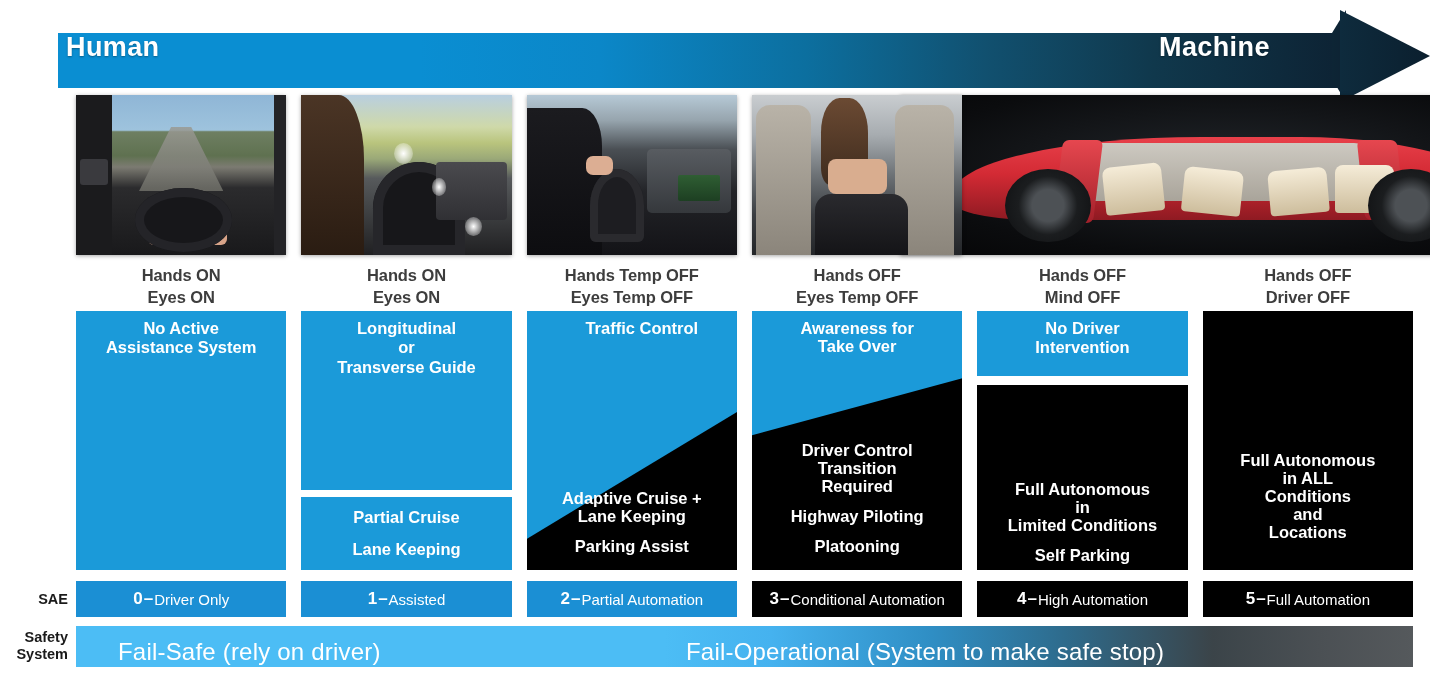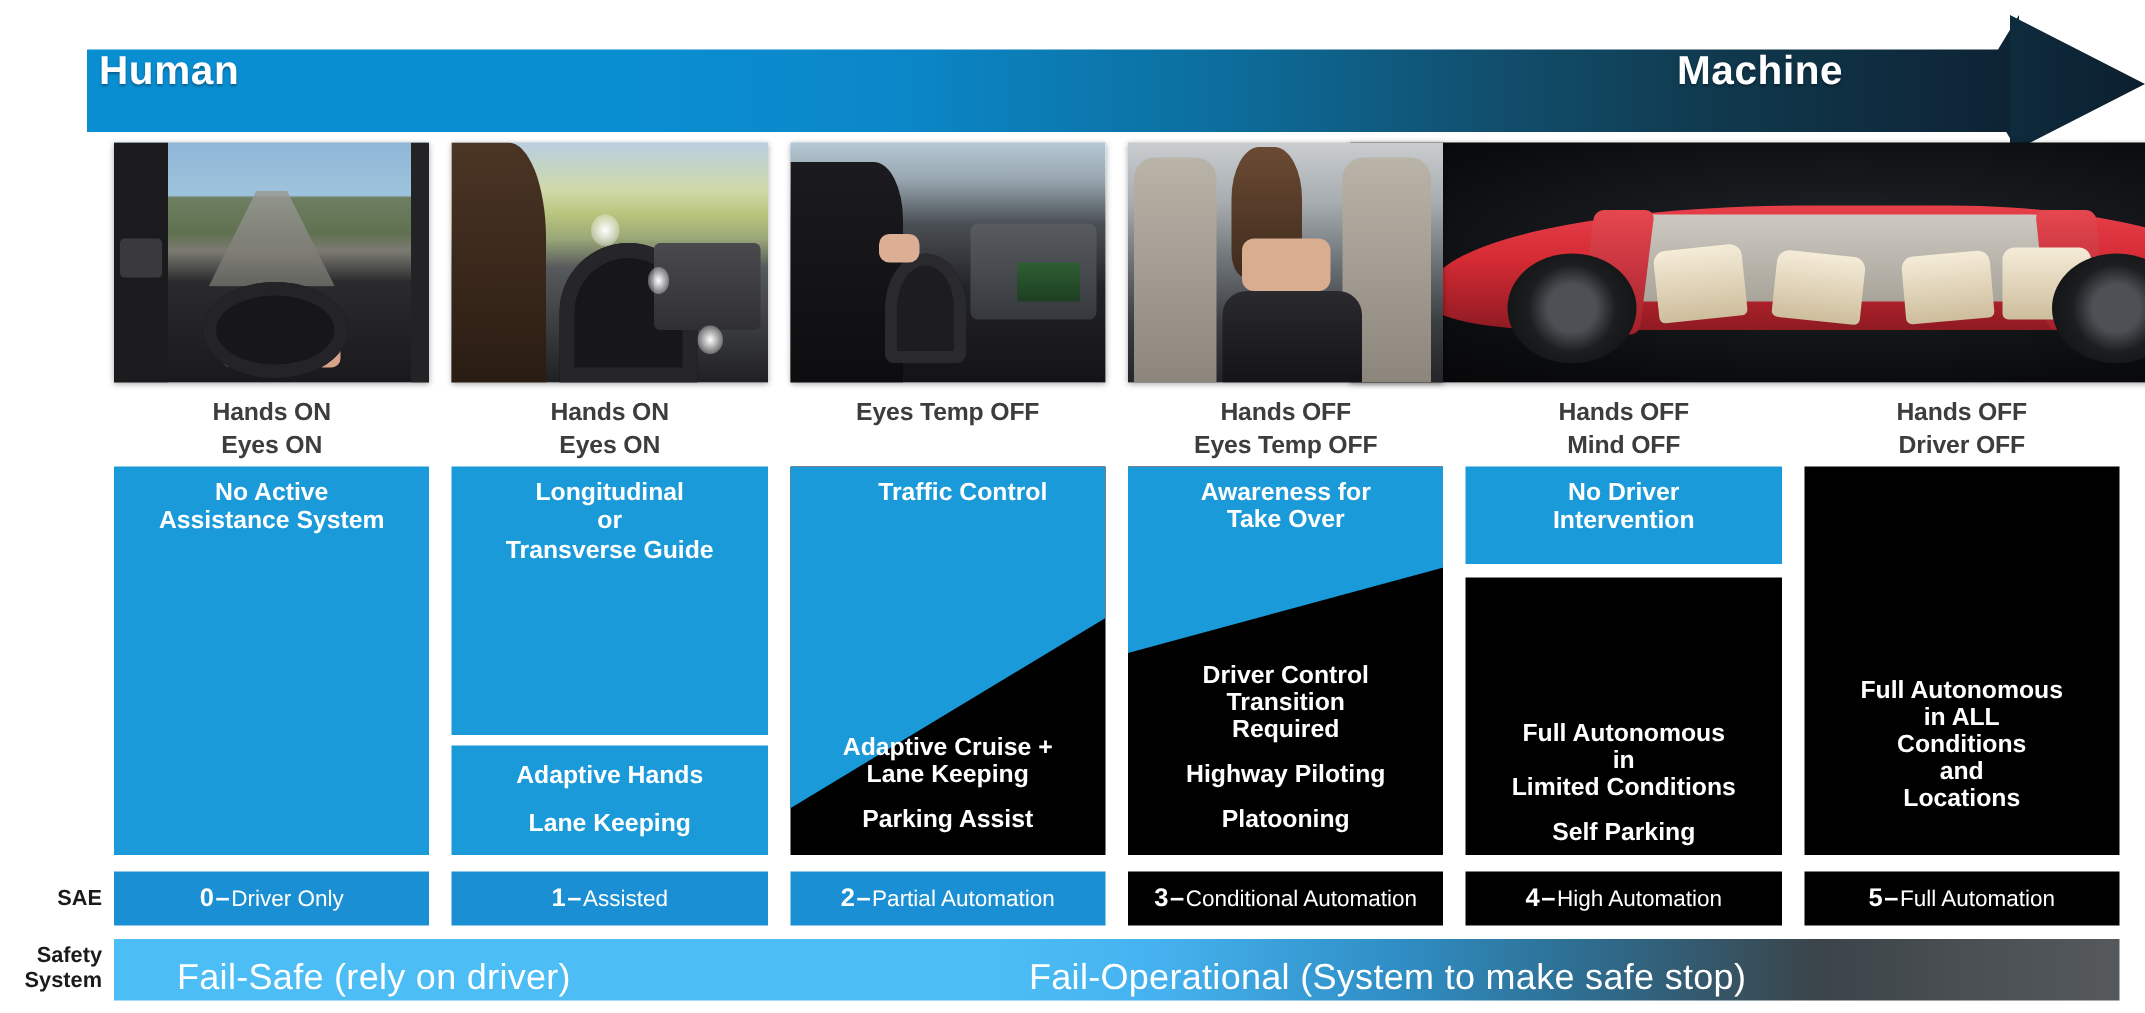--- a/index.html
+++ b/index.html
@@ -42,21 +42,21 @@
   .arrow-label {
     position: absolute;
     top: 32px;
     color: #ffffff;
     font-size: 27px;
     font-weight: bold;
     letter-spacing: 0.4px;
     text-shadow: 0 1px 2px rgba(0,0,0,0.35);
   }
   #label-human { left: 66px; }
-  #label-machine { left: 1118px; }
+  #label-machine { left: 1159px; }
 
   
   #columns {
     position: absolute;
     left: 76px; top: 95px;
     width: 1337px; height: 475px;
     display: grid;
     grid-template-columns: repeat(6, 1fr);
     column-gap: 15px;
   }
@@ -301,35 +301,36 @@
       <div>Hands ON</div>
       <div>Eyes ON</div>
     </div>
     <div class="content">
       <div class="box blue" style="top:0; height:179px;">
         <div class="box-title">Longitudinal</div>
         <div class="box-title" style="padding-top:0">or</div>
         <div class="box-title" style="padding-top:0">Transverse Guide</div>
       </div>
       <div class="box blue" style="top:186px; bottom:0; display:flex; flex-direction:column; justify-content:center; gap:12px;">
-        <div class="box-items">Adaptive Hands</div>
+        <div class="box-items">Partial Cruise</div>
         <div class="box-items">Lane Keeping</div>
       </div>
     </div>
   </div>
 
   <div class="col">
     <div class="photo p3">
       <div class="sub1"></div>
         <div class="sub2"></div>
         <div class="sub3"></div>
       <div class="sub4"></div>
         <div class="sub5"></div>
     </div>
     <div class="state-label">
+      <div>Hands Temp OFF</div>
       <div>Eyes Temp OFF</div>
     </div>
     <div class="content">
       <div class="split">
         <div class="black-part"></div>
         <div class="blue-part" style="clip-path: polygon(0 0, 100% 0, 100% 39%, 0 88%);"></div>
         <div class="txt" style="top:8px;margin-left:20px;">Traffic Control</div>
         <div class="txt" style="top:178px;">Adaptive Cruise +</div>
         <div class="txt" style="top:196px;">Lane Keeping</div>
         <div class="txt" style="top:226px;">Parking Assist</div>

